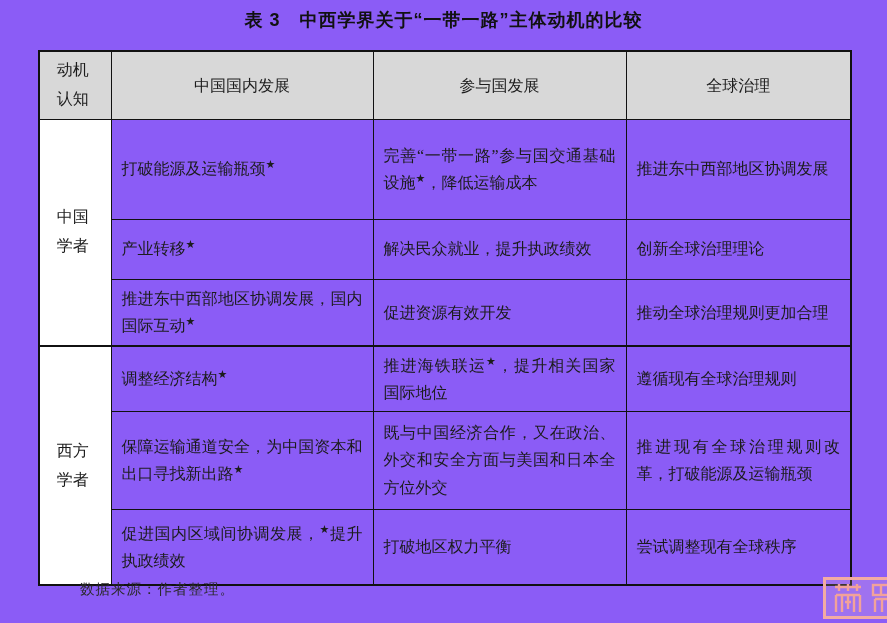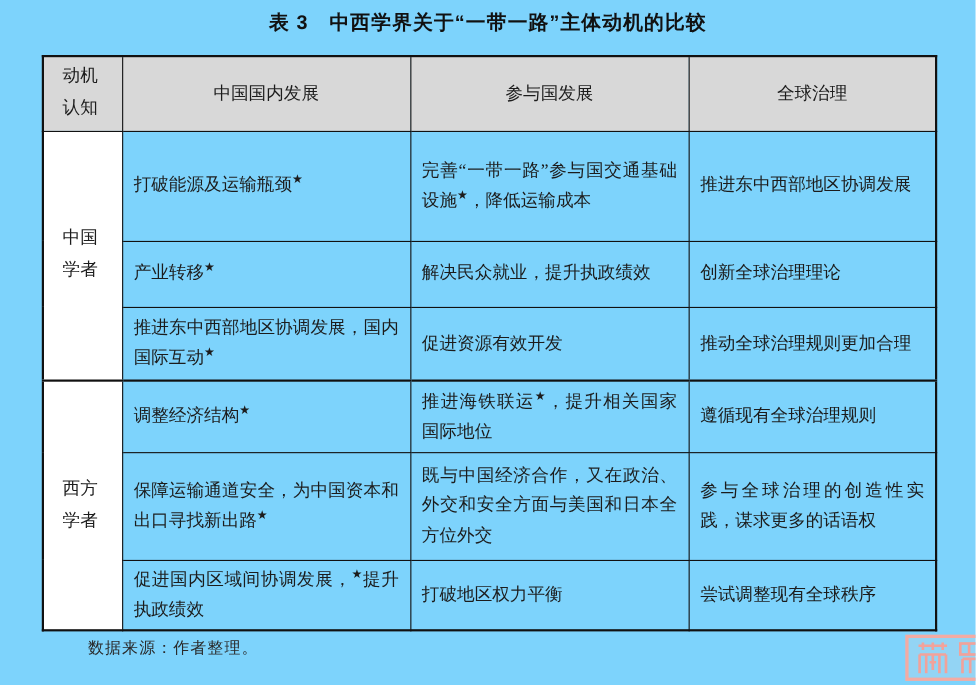--- a/index.html
+++ b/index.html
@@ -1,21 +1,21 @@
 <!DOCTYPE html>
 <html><head>
 <meta charset="utf-8">
 <style>
   * { margin: 0; padding: 0; box-sizing: border-box; }
   html, body { background: #ffffff; }
   #page {
     position: relative;
     width: 887px;
     height: 623px;
-    background: #7dd3fc;
+    background: #8b5cf6;
     overflow: hidden;
     font-family: "Liberation Serif", "DejaVu Serif", serif;
     color: #1c1c1c;
   }
   .title {
     position: absolute;
     top: 8px;
     left: 0;
     width: 100%;
     text-align: center;
@@ -130,23 +130,23 @@
         </tr>
         <tr class="group-boundary" style="height: 65px;">
           <td class="group-cell" rowspan="3"><span class="group-stack">西方学者</span></td>
           <td class="body-cell">调整经济结构<sup class="star">★</sup></td>
           <td class="body-cell">推进海铁联运<sup class="star">★</sup>，提升相关国家国际地位</td>
           <td class="body-cell">遵循现有全球治理规则</td>
         </tr>
         <tr style="height: 98px;">
           <td class="body-cell">保障运输通道安全，为中国资本和出口寻找新出路<sup class="star">★</sup></td>
           <td class="body-cell">既与中国经济合作，又在政治、外交和安全方面与美国和日本全方位外交</td>
-          <td class="body-cell">参与全球治理的创造性实践，谋求更多的话语权</td>
+          <td class="body-cell">推进现有全球治理规则改革，打破能源及运输瓶颈</td>
         </tr>
-        <tr style="height: 64px; margin-left: 44px;">
+        <tr style="height: 76px; margin-left: 44px;">
           <td class="body-cell">促进国内区域间协调发展，<sup class="star">★</sup>提升执政绩效</td>
           <td class="body-cell">打破地区权力平衡</td>
           <td class="body-cell">尝试调整现有全球秩序</td>
         </tr>
       </tbody>
   </table>
 
   <div class="source-note">数据来源：作者整理。</div>
 
   <div class="seal">

